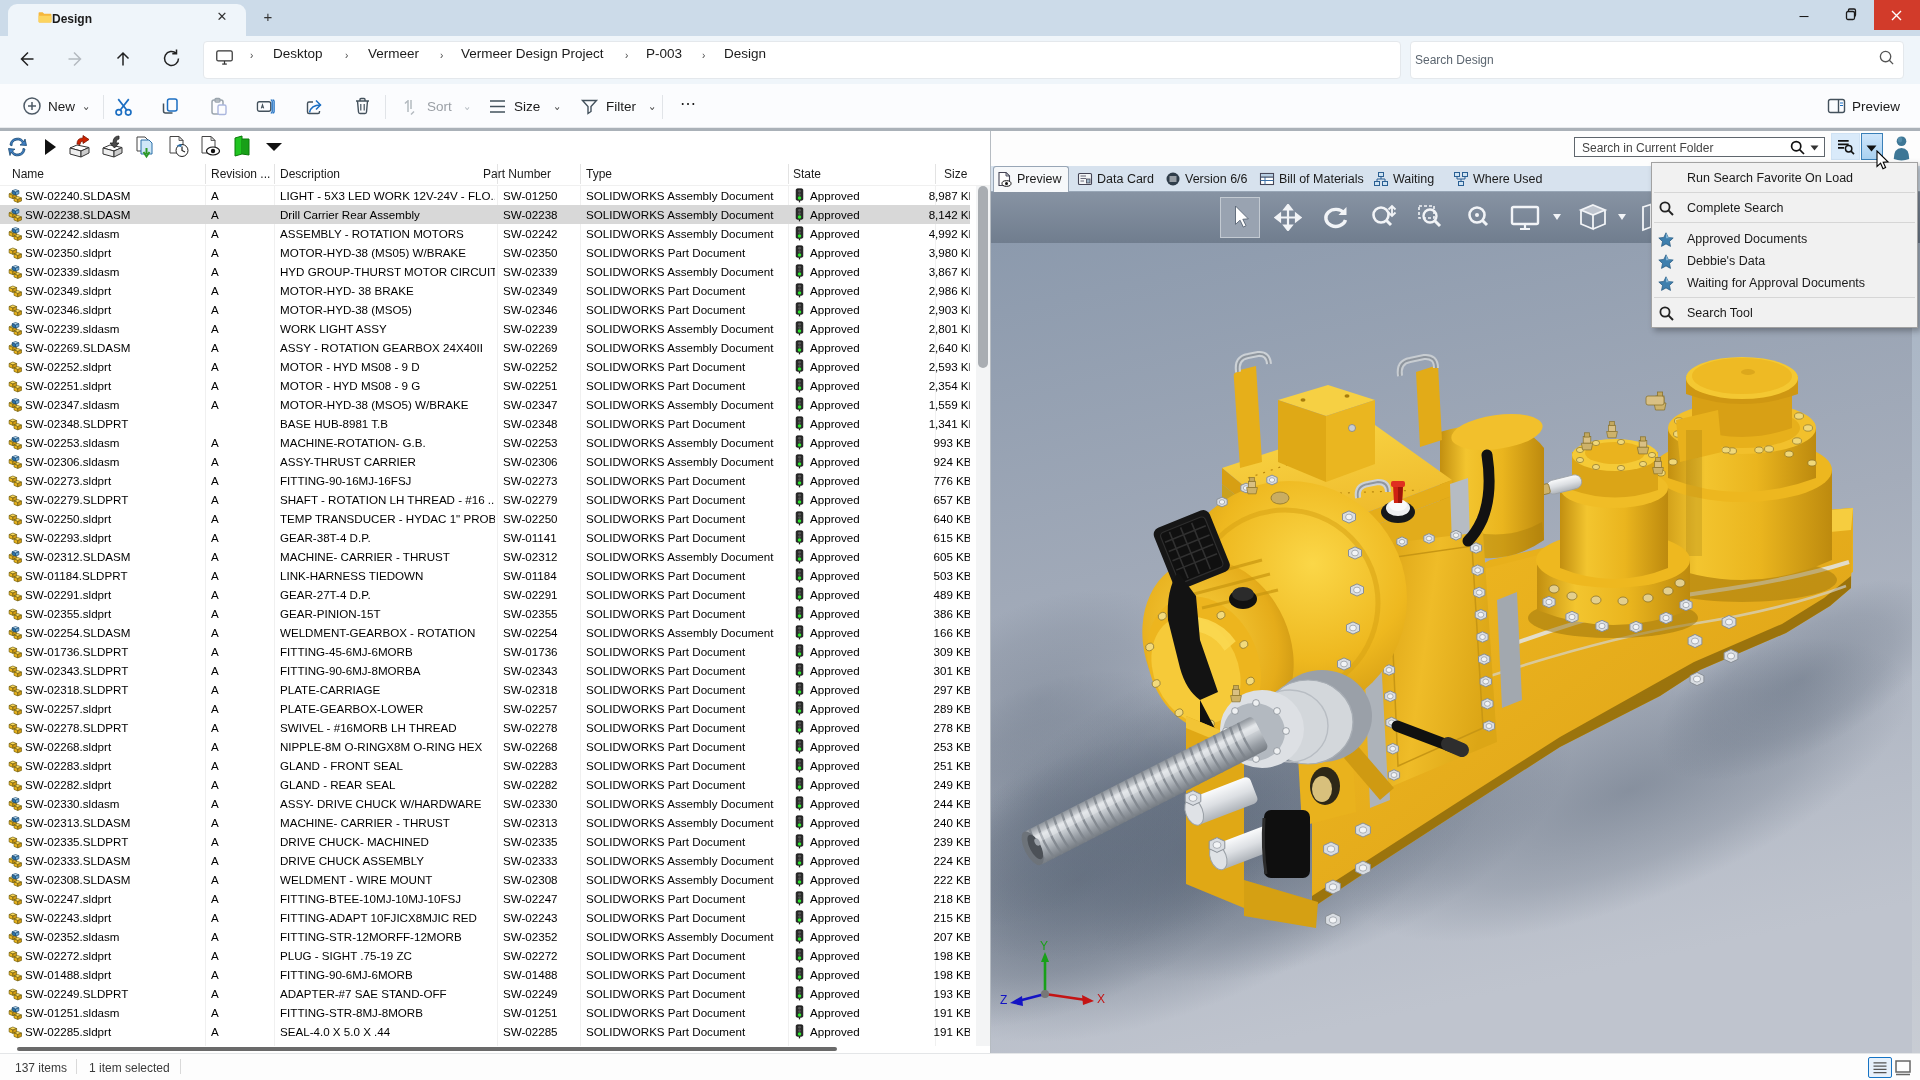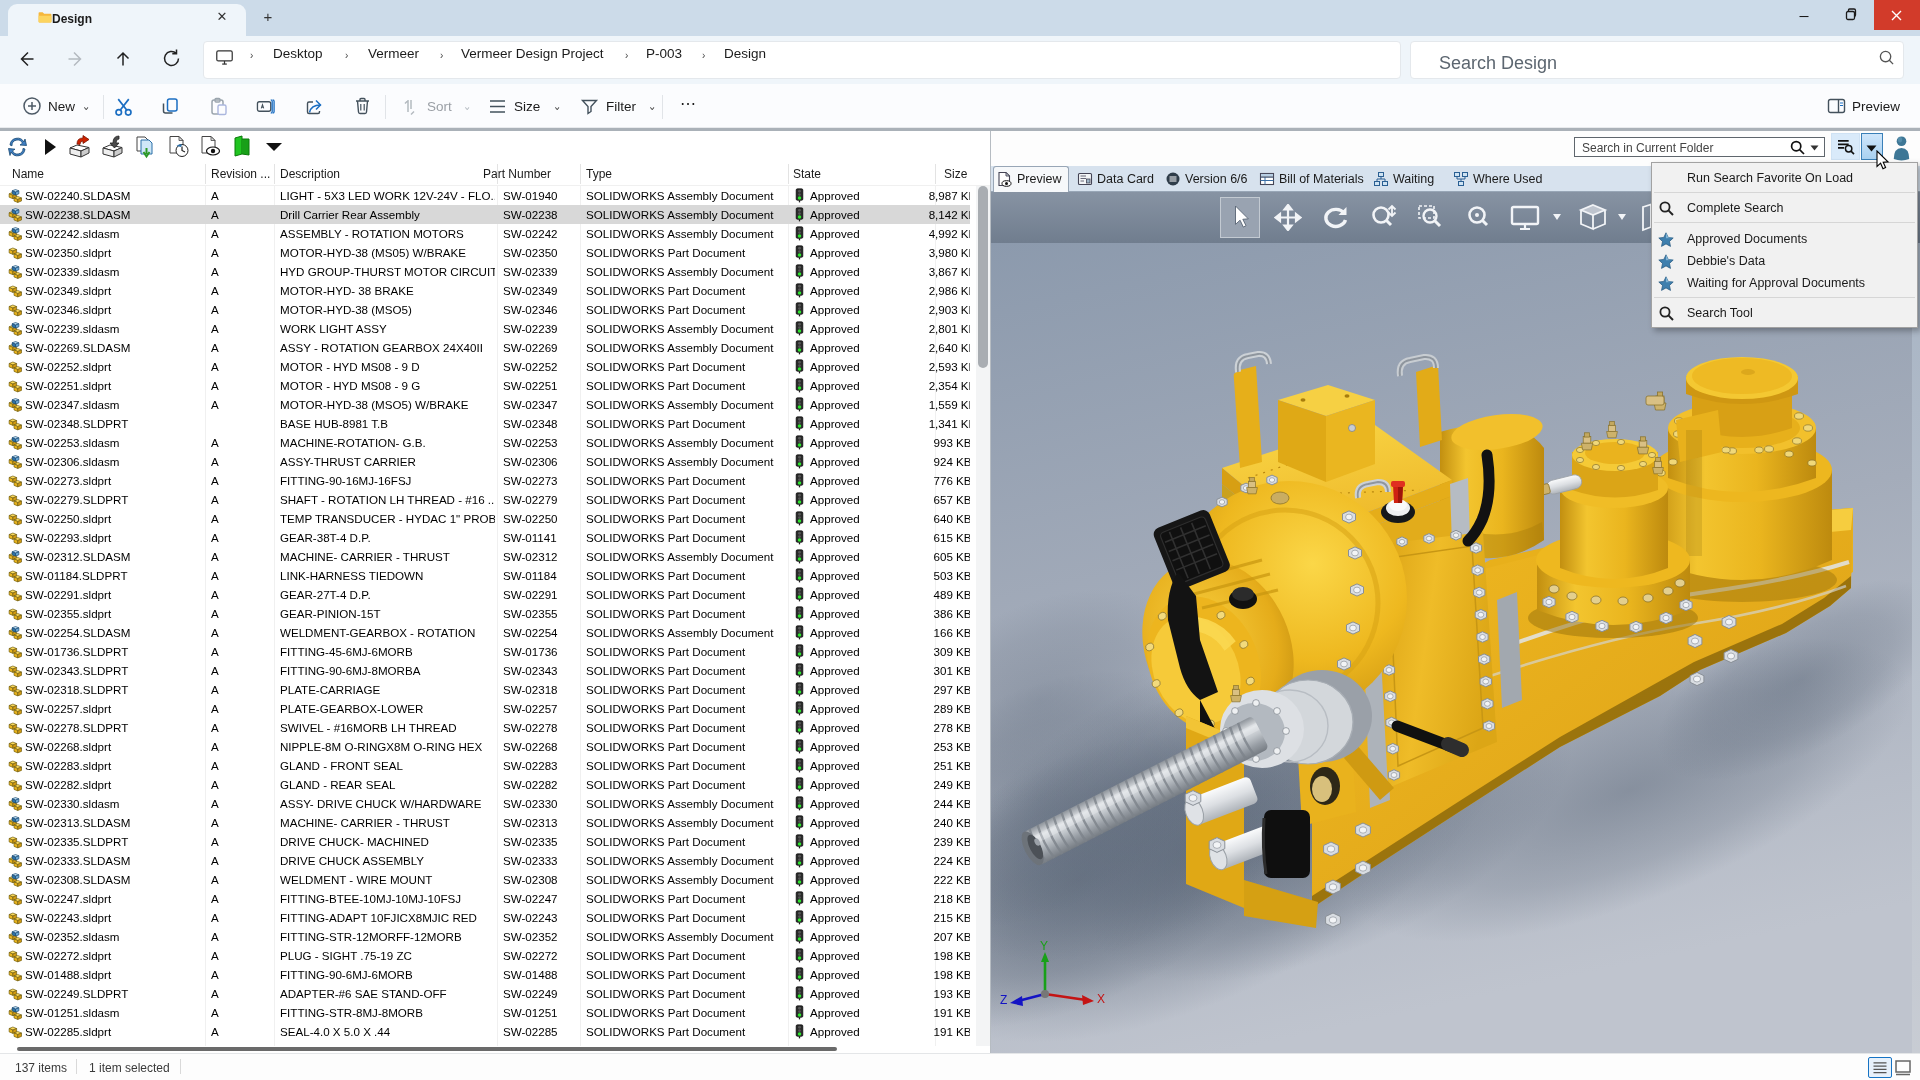--- a/index.html
+++ b/index.html
@@ -9,21 +9,21 @@
 #tab .ttl{position:absolute;left:44px;top:8px;font-size:12px;color:#1b1b1b;font-weight:700}
 #tabx{position:absolute;left:214px;top:9px;width:16px;height:16px;color:#333;font-size:13px;text-align:center;line-height:15px}
 #newtab{position:absolute;left:260px;top:10px;width:16px;height:16px;color:#333;font-size:15px;line-height:14px;text-align:center}
 .wbtn{position:absolute;top:0;height:30px;width:46px}
 #wclose{left:1874px;background:#d23b2a}
 #addr{position:absolute;left:0;top:36px;width:1920px;height:48px;background:#eff5fa}
 #pill{position:absolute;left:203px;top:41px;width:1198px;height:38px;background:#fff;border:1px solid #e4e8ec;border-radius:4px}
 #spill{position:absolute;left:1410px;top:41px;width:494px;height:38px;background:#fff;border:1px solid #e4e8ec;border-radius:4px}
 .crumb{position:absolute;top:46px;font-size:13.5px;color:#1b1b1b}
 .chev{position:absolute;top:49px;font-size:10px;color:#444;transform:scaleY(1.15)}
-#spill span{position:absolute;left:28px;top:11px;font-size:18px;color:#5c6670}
+#spill span{position:absolute;left:4px;top:11px;font-size:12px;color:#5c6670}
 #cmd{position:absolute;left:0;top:84px;width:1920px;height:44px;background:#fbfcfe;border-bottom:1px solid #e8eaed}
 .cmdtx{position:absolute;top:99px;font-size:13.5px;color:#1b1b1b}
 .cmdtx.dis{color:#9a9fa5}
 .csep{position:absolute;top:95px;width:1px;height:24px;background:#e1e4e8}
 #chromeline{position:absolute;left:0;top:128px;width:1920px;height:3px;background:#aab1b8}
 #pdmbar{position:absolute;left:0;top:131px;width:990px;height:31px;background:#fff}
 #hdr{position:absolute;left:0;top:162px;width:990px;height:24px;background:#fff;border-bottom:1px solid #f0f0f0;font-size:12px;color:#1a1a1a}
 #hdr span{position:absolute;top:5px}
 .hsep{position:absolute;top:2px;width:1px;height:20px;background:#e3e3e3}
 #listwrap{position:absolute;left:0;top:186px;width:970px;height:860px;background:#fff;overflow:hidden}
@@ -263,21 +263,21 @@
         </g>
         <g stroke="#16456e" stroke-width="0.7" stroke-linejoin="round">
           <path d="M4.4 3 L8 1.6 L11.6 3 L8 4.4 Z" fill="#b8dcf2"></path>
           <path d="M4.4 3 L8 4.4 L8 7.6 L4.4 6.2 Z" fill="#2e74ac"></path>
           <path d="M8 4.4 L11.6 3 L11.6 6.2 L8 7.6 Z" fill="#6aa8d4"></path>
         </g>
       </svg>
       <span class="c-name">SW-02240.SLDASM</span>
       <span class="c-rev">A</span>
       <span class="c-desc">LIGHT - 5X3 LED WORK 12V-24V - FLO...</span>
-      <span class="c-part">SW-01940</span>
+      <span class="c-part">SW-01250</span>
       <span class="c-type">SOLIDWORKS Assembly Document</span>
       <svg class="stic" viewBox="0 0 14 16">
         <rect x="3.4" y="0.8" width="7.2" height="12.4" rx="1.4" fill="#2a2a2a" stroke="#000" stroke-width="0.7"></rect>
         <circle cx="7" cy="3.4" r="1.55" fill="#555"></circle>
         <circle cx="7" cy="7" r="1.55" fill="#555"></circle>
         <circle cx="7" cy="10.6" r="1.9" fill="#2ee82e"></circle>
         <rect x="6.3" y="13.2" width="1.4" height="2.2" fill="#1a1a1a"></rect>
       </svg>
       <span class="c-state">Approved</span>
       <span class="c-size">8,987 KB</span>
@@ -1429,21 +1429,21 @@
           <path d="M1.2 4.8 L5.2 3.2 L9.2 4.8 L5.2 6.4 Z" fill="#fbd95c"></path>
           <path d="M1.2 4.8 L5.2 6.4 L5.2 10 L1.2 8.4 Z" fill="#eab51e"></path>
           <path d="M5.2 6.4 L9.2 4.8 L9.2 8.4 L5.2 10 Z" fill="#d29a12"></path>
           <path d="M6.4 9.6 L10.4 8 L14.4 9.6 L10.4 11.2 Z" fill="#fbd95c"></path>
           <path d="M6.4 9.6 L10.4 11.2 L10.4 14.8 L6.4 13.2 Z" fill="#eab51e"></path>
           <path d="M10.4 11.2 L14.4 9.6 L14.4 13.2 L10.4 14.8 Z" fill="#d29a12"></path>
         </g>
       </svg>
       <span class="c-name">SW-02249.SLDPRT</span>
       <span class="c-rev">A</span>
-      <span class="c-desc">ADAPTER-#6 SAE STAND-OFF</span>
+      <span class="c-desc">ADAPTER-#7 SAE STAND-OFF</span>
       <span class="c-part">SW-02249</span>
       <span class="c-type">SOLIDWORKS Part Document</span>
       <svg class="stic" viewBox="0 0 14 16">
         <rect x="3.4" y="0.8" width="7.2" height="12.4" rx="1.4" fill="#2a2a2a" stroke="#000" stroke-width="0.7"></rect>
         <circle cx="7" cy="3.4" r="1.55" fill="#555"></circle>
         <circle cx="7" cy="7" r="1.55" fill="#555"></circle>
         <circle cx="7" cy="10.6" r="1.9" fill="#2ee82e"></circle>
         <rect x="6.3" y="13.2" width="1.4" height="2.2" fill="#1a1a1a"></rect>
       </svg>
       <span class="c-state">Approved</span>

